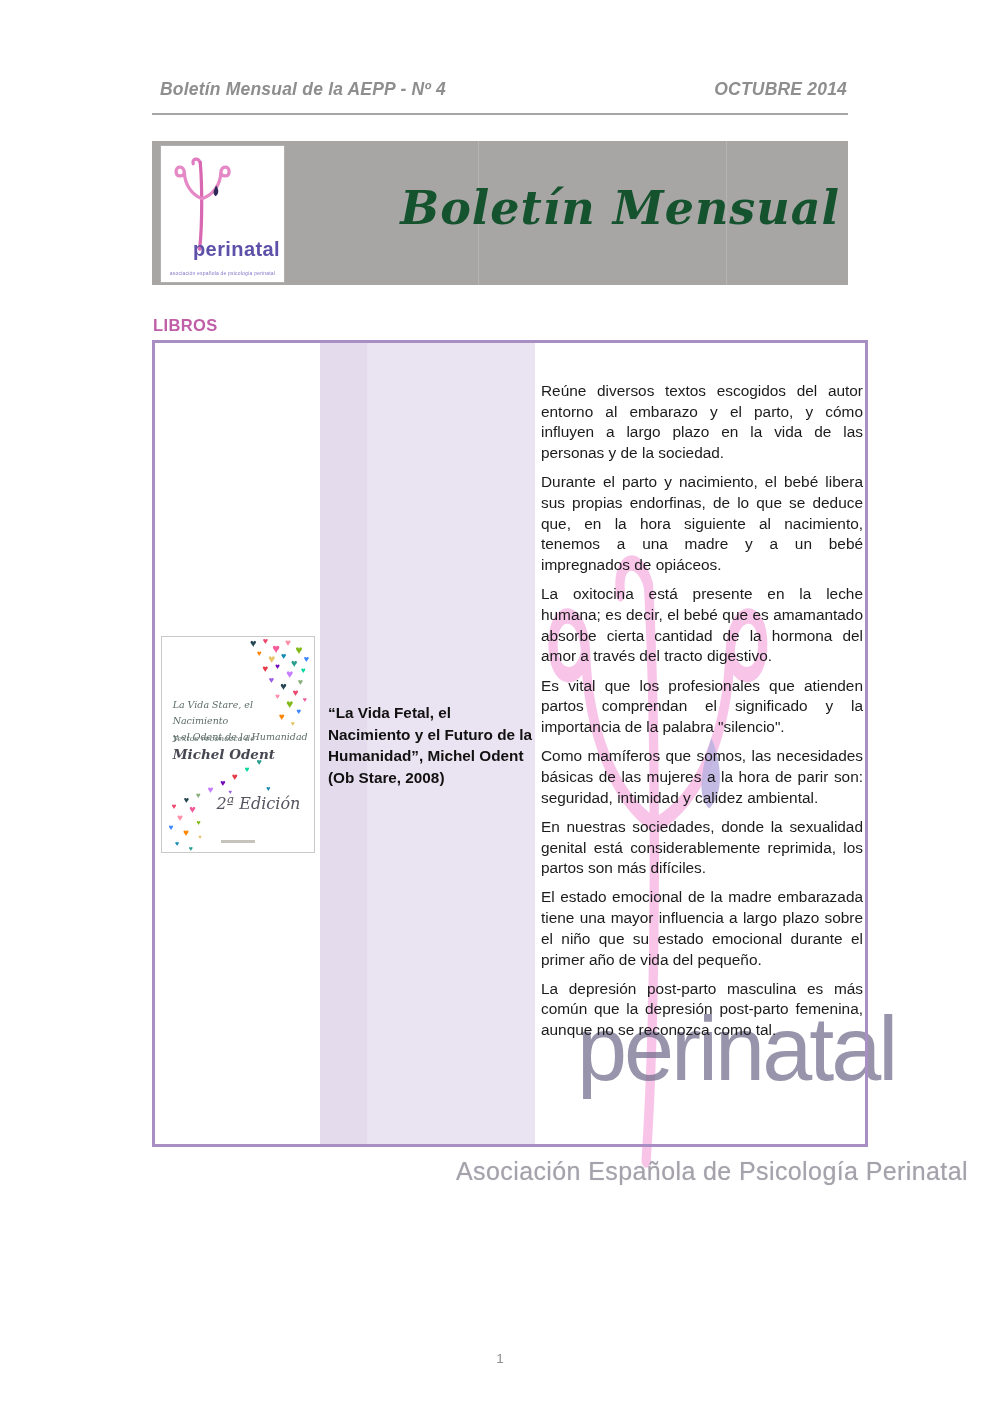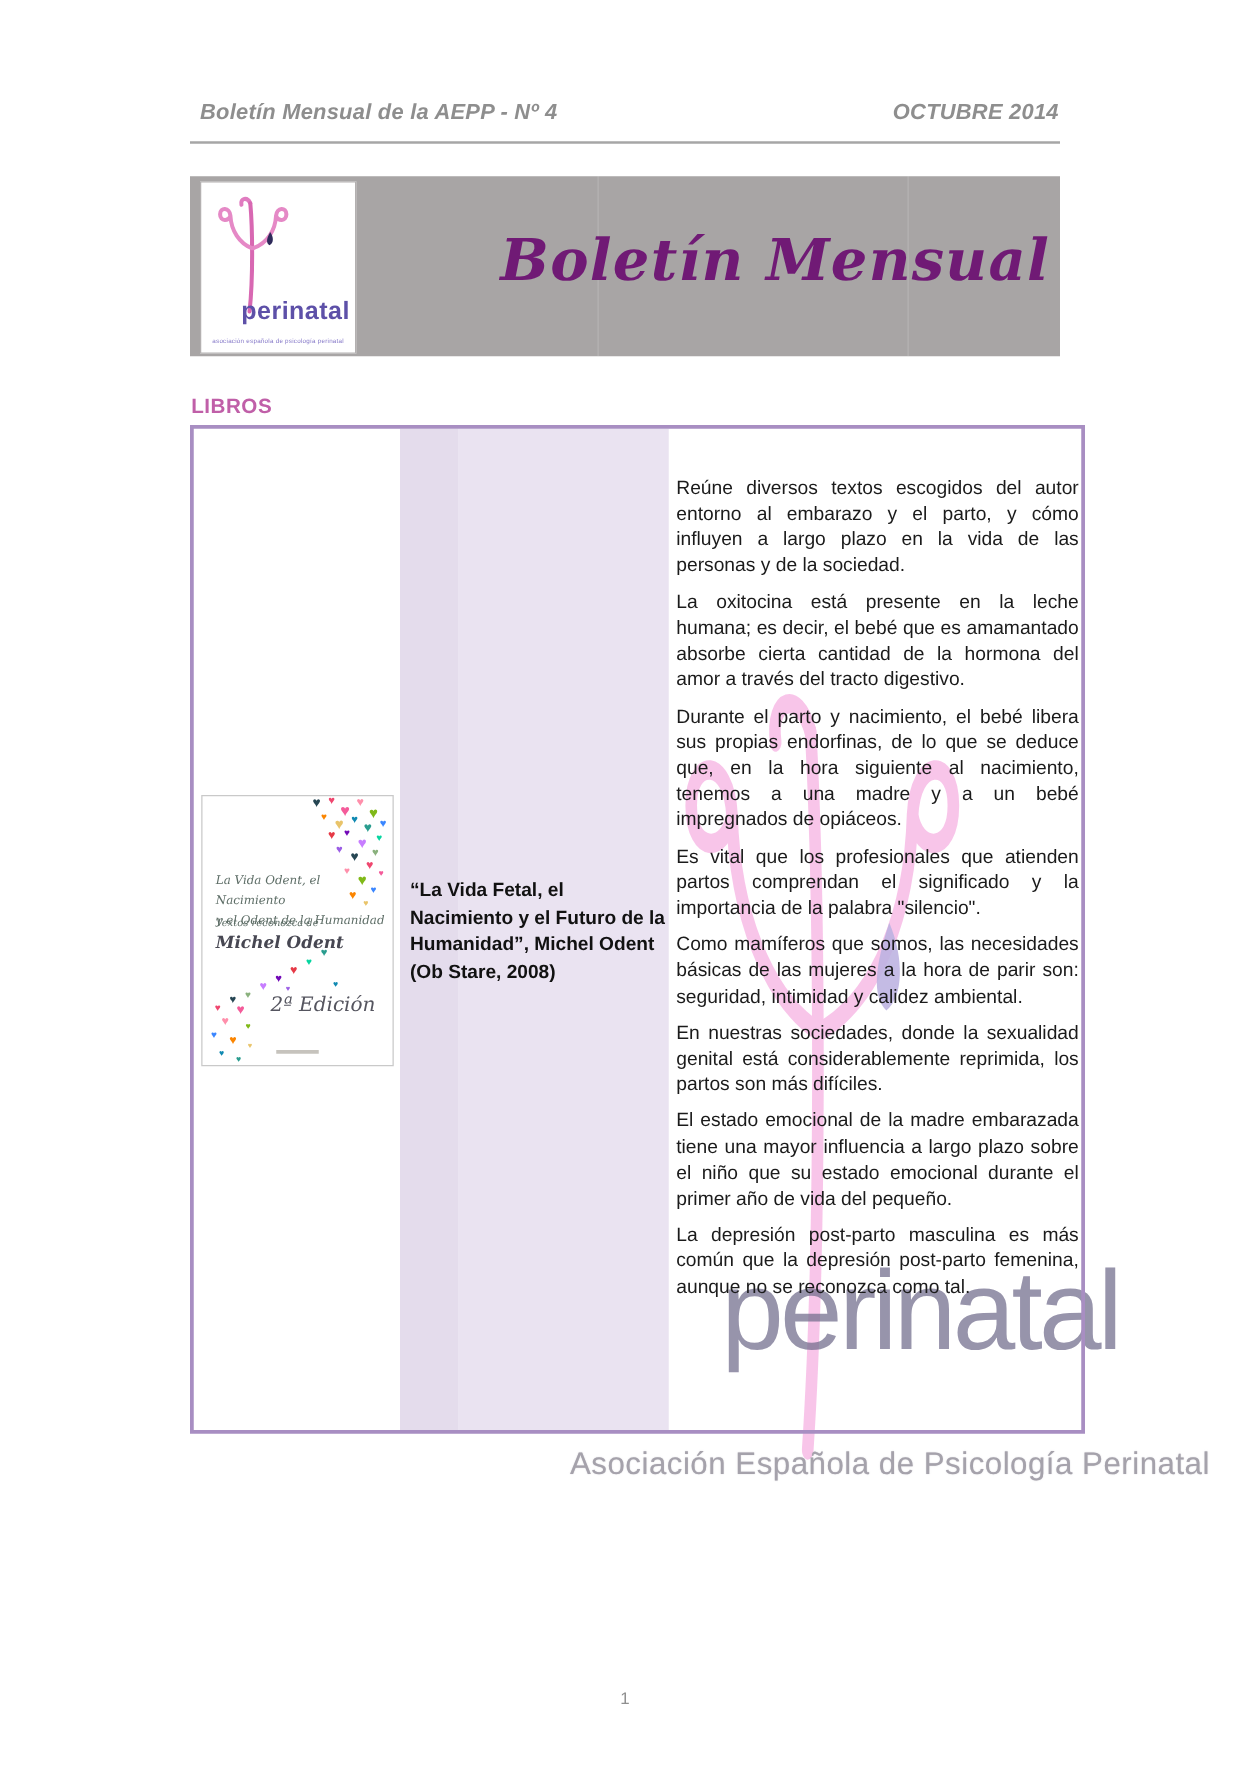--- a/index.html
+++ b/index.html
@@ -10,21 +10,21 @@
   .header-left{position:absolute;left:160px;top:59px;font-style:italic;font-weight:700;
     font-size:17.5px;color:#8e8e8e;letter-spacing:.2px;}
   .header-right{position:absolute;right:153px;top:59px;font-style:italic;font-weight:700;
     font-size:17.5px;color:#8e8e8e;letter-spacing:.2px;}
   .header-rule{position:absolute;left:152px;top:93px;width:696px;height:2px;background:#a6a6a6;}
 
   
   .banner{position:absolute;left:152px;top:121px;width:696px;height:144px;background:var(--banner-gray);}
   .banner .seam{position:absolute;top:0;bottom:0;width:1px;background:rgba(255,255,255,.16);}
   .banner-title{position:absolute;right:8px;top:40px;font-family:"DejaVu Serif",serif;
-    font-style:italic;font-weight:700;font-size:46px;color:#701a75;letter-spacing:1px;white-space:nowrap;}
+    font-style:italic;font-weight:700;font-size:46px;color:#14532d;letter-spacing:1px;white-space:nowrap;}
 
   
   .logo{position:absolute;left:8px;top:4px;width:123px;height:136px;background:#fff;border:1px solid #b3b0b0;}
   .logo-psi{position:absolute;left:8px;top:8px;}
   .logo-word{position:absolute;left:32px;top:92px;font-size:20px;font-weight:600;
     color:var(--logo-purple);letter-spacing:.4px;}
   .logo-tagline{position:absolute;left:0;right:0;bottom:6px;text-align:center;font-size:5px;
     color:#8578c8;letter-spacing:.2px;white-space:nowrap;overflow:hidden;}
 
   
@@ -146,21 +146,21 @@
         <span class="heart" style="left: 20%; top: 80%; font-size: 11px; color: rgb(244, 91, 154);">♥</span>
         <span class="heart" style="left: 12%; top: 84%; font-size: 10px; color: rgb(255, 143, 171);">♥</span>
         <span class="heart" style="left: 24%; top: 86%; font-size: 7px; color: rgb(128, 185, 24);">♥</span>
         <span class="heart" style="left: 6%; top: 89%; font-size: 8px; color: rgb(58, 134, 255);">♥</span>
         <span class="heart" style="left: 16%; top: 91%; font-size: 10px; color: rgb(251, 133, 0);">♥</span>
         <span class="heart" style="left: 25%; top: 93%; font-size: 6px; color: rgb(233, 196, 106);">♥</span>
         <span class="heart" style="left: 10%; top: 96%; font-size: 7px; color: rgb(17, 138, 178);">♥</span>
         <span class="heart" style="left: 19%; top: 98%; font-size: 7px; color: rgb(42, 157, 143);">♥</span>
       </div>
     <div class="cover-title">
-      <span>La Vida Odent, el Nacimiento</span><br>
+      <span>La Vida Stare, el Nacimiento</span><br>
       <span>y el Odent de la Humanidad</span>
     </div>
     <div class="cover-subtitle">Textos reconozca de</div>
     <div class="cover-author">Michel Odent</div>
     <div class="cover-edition">2ª Edición</div>
     <div class="cover-pub"></div>
   </div>
 
   <svg class="wm-psi" viewBox="0 0 112 170" preserveAspectRatio="none" fill="none">
     <path d="M53,13 C49,4 39,6 41,15" stroke="#f07fd0" stroke-width="4" stroke-linecap="round"></path>
@@ -168,22 +168,22 @@
     <path d="M55,74 C38,67 27,50 26,30 C25,18 12,18 12,28 C12,38 24,38 26,30" stroke="#f07fd0" stroke-width="4" stroke-linecap="round"></path>
     <path d="M57,74 C76,67 87,50 88,30 C89,18 102,18 102,28 C102,38 90,38 88,30" stroke="#f07fd0" stroke-width="4" stroke-linecap="round"></path>
     <path d="M80,52 C75,61 74,67 79,70 C85,67 85,59 80,52" fill="#6f58bd" fill-opacity=".9"></path>
   </svg>
   <div class="wm-word">perinatal</div>
   <div class="wm-assoc">Asociación Española de Psicología Perinatal</div>
 
   <div class="caption">“La Vida Fetal, el Nacimiento y el Futuro de la Humanidad”, Michel Odent (Ob Stare, 2008)</div>
   <div class="paragraphs" id="paras">
       <p>Reúne diversos textos escogidos del autor entorno al embarazo y el parto, y cómo influyen a largo plazo en la vida de las personas y de la sociedad.</p>
+      <p>Durante el parto y nacimiento, el bebé libera sus propias endorfinas, de lo que se deduce que, en la hora siguiente al nacimiento, tenemos a una madre y a un bebé impregnados de opiáceos.</p>
       <p>La oxitocina está presente en la leche humana; es decir, el bebé que es amamantado absorbe cierta cantidad de la hormona del amor a través del tracto digestivo.</p>
-      <p>Durante el parto y nacimiento, el bebé libera sus propias endorfinas, de lo que se deduce que, en la hora siguiente al nacimiento, tenemos a una madre y a un bebé impregnados de opiáceos.</p>
       <p>Es vital que los profesionales que atienden partos comprendan el significado y la importancia de la palabra "silencio".</p>
       <p>Como mamíferos que somos, las necesidades básicas de las mujeres a la hora de parir son: seguridad, intimidad y calidez ambiental.</p>
       <p>En nuestras sociedades, donde la sexualidad genital está considerablemente reprimida, los partos son más difíciles.</p>
       <p>El estado emocional de la madre embarazada tiene una mayor influencia a largo plazo sobre el niño que su estado emocional durante el primer año de vida del pequeño.</p>
       <p>La depresión post-parto masculina es más común que la depresión post-parto femenina, aunque no se reconozca como tal.</p>
     </div>
 
   <div class="box-border"></div>
 
   <div class="page-number">1</div>

